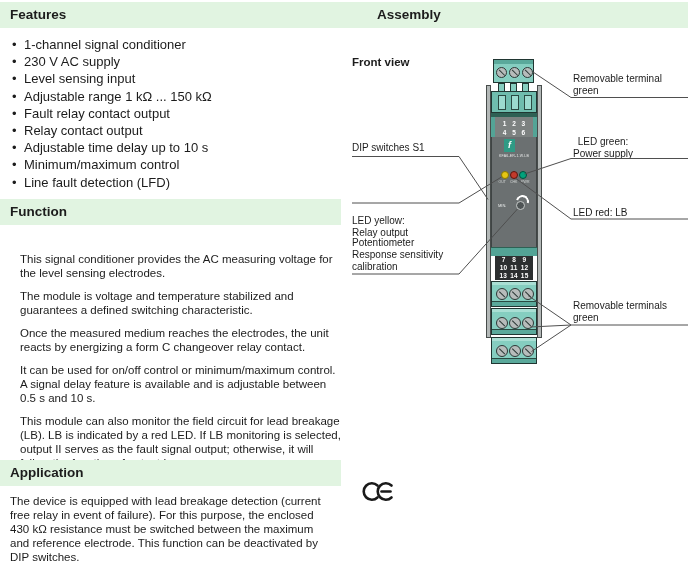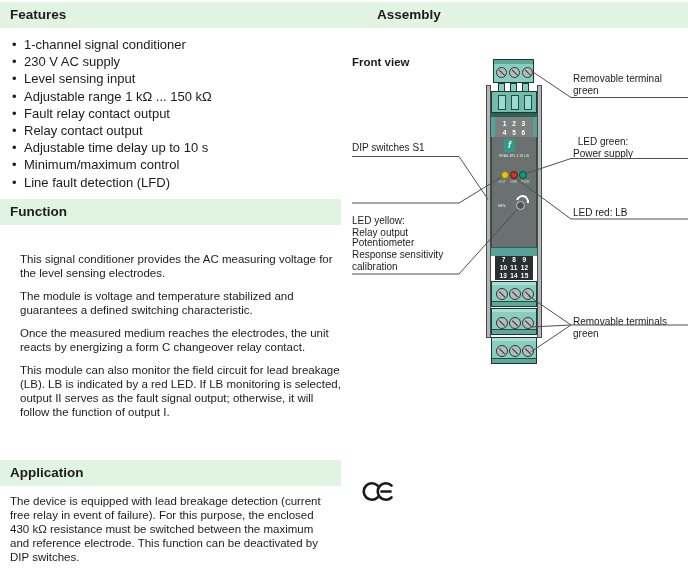--- a/index.html
+++ b/index.html
@@ -26,21 +26,21 @@
 
   
   .front-view{position:absolute;left:352px;top:56px;font-size:11.5px;font-weight:bold;}
   .callout{position:absolute;font-size:10px;line-height:12px;white-space:pre-line;}
   .co-removable-terminal{left:573px;top:73px;}
   .co-dip{left:352px;top:142px;}
   .co-led-yellow{left:352px;top:179px;margin-top:36px;}
   .co-led-green{left:573px;top:136px;text-align:center;}
   .co-led-red{left:573px;top:207px;}
   .co-pot{left:352px;top:237px;}
-  .co-removable-terminals{left:573px;top:316px;}
+  .co-removable-terminals{left:573px;top:300px;}
 
   
   .device{position:absolute;left:486px;top:58px;width:56px;height:306px;}
   .device *{box-sizing:border-box;}
   .rail{position:absolute;top:27px;width:5px;height:253px;background:#b3b8b7;border:1px solid #474c4b;}
   .rail-left{left:0;} .rail-right{right:0;}
   .tt-block{position:absolute;left:7px;top:1px;width:41px;height:24px;background:#85cec0;border:1px solid #203632;}
   .tt-top{position:absolute;left:0;top:0;width:100%;height:4px;background:#5aa99b;}
   .screw{position:absolute;border-radius:50%;background:#b7bcbb;border:1px solid #2c3836;}
   .screw::after{content:"";position:absolute;left:8%;top:45%;width:84%;border-top:1.5px solid #2c3836;transform:rotate(45deg);}
@@ -108,20 +108,23 @@
   <div class="bar bar-function">
     <div class="bar-title">Function</div>
   </div>
   <div class="body-text function-text">
     <p>This signal conditioner provides the AC measuring voltage for
 the level sensing electrodes.</p>
     <p>The module is voltage and temperature stabilized and
 guarantees a defined switching characteristic.</p>
     <p>Once the measured medium reaches the electrodes, the unit
 reacts by energizing a form C changeover relay contact.</p>
+    <p>It can be used for on/off control or minimum/maximum control.
+A signal delay feature is available and is adjustable between
+0.5 s and 10 s.</p>
     <p>This module can also monitor the field circuit for lead breakage
 (LB). LB is indicated by a red LED. If LB monitoring is selected,
 output II serves as the fault signal output; otherwise, it will
 follow the function of output I.</p>
   </div>
 
   <div class="bar bar-application">
     <div class="bar-title">Application</div>
   </div>
   <div class="body-text application-text">

